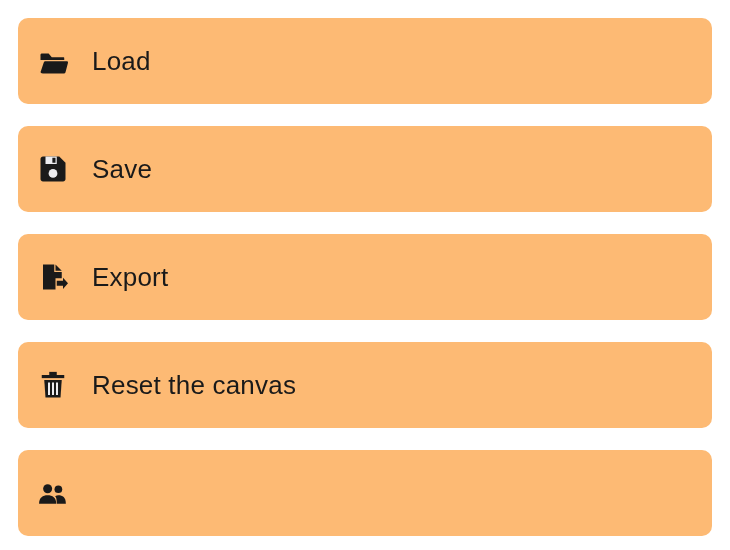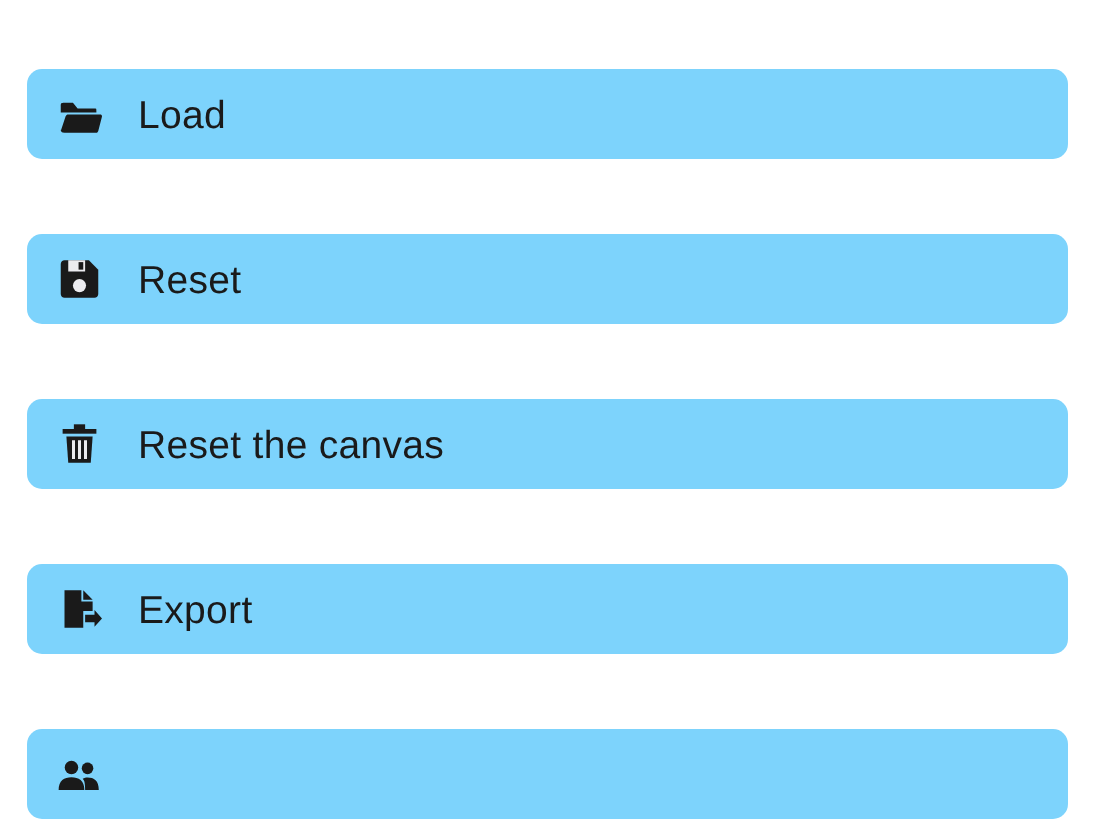--- a/index.html
+++ b/index.html
@@ -11,28 +11,27 @@
     font-family: -apple-system, BlinkMacSystemFont, "Segoe UI", Helvetica, Arial, sans-serif;
     color: #1a1a1a;
   }
   .menu {
     padding: 18px;
     display: flex;
     flex-direction: column;
     gap: 22px;
   }
   .menu-item {
-    background: #7dd3fc;
+    background: #fdba74;
     border-radius: 10px;
-    height: 60px;
+    height: 86px;
     display: flex;
     align-items: center;
     padding: 0 20px;
     cursor: pointer;
-    margin-top: 28px;
   }
   .icon-slot {
     width: 36px;
     height: 32px;
     display: flex;
     align-items: center;
     justify-content: flex-start;
     margin-right: 18px;
     flex: 0 0 auto;
   }
@@ -64,50 +63,50 @@
 
   <div class="menu-item">
     <span class="icon-slot">
       <svg viewBox="0 0 24 24" fill="#1a1a1a">
         <path d="M4 2 L17 2 L22 7 L22 20 C22 21.1 21.1 22 20 22 L4 22 C2.9 22 2 21.1 2 20 L2 4 C2 2.9 2.9 2 4 2 Z"></path>
         <rect x="6" y="2" width="9" height="6" fill="#ececef"></rect>
         <rect x="11.5" y="3" width="2.5" height="4" fill="#1a1a1a"></rect>
         <circle cx="12" cy="15.5" r="3.5" fill="#ececef"></circle>
       </svg>
     </span>
-    <span class="label">Reset</span>
+    <span class="label">Save</span>
+  </div>
+
+  <div class="menu-item">
+    <span class="icon-slot">
+      <svg viewBox="0 0 24 24" fill="#1a1a1a">
+        <path d="M4 2 L13 2 L13 8 L19 8 L19 13 L14 13 L14 22 L4 22 Z"></path>
+        <path d="M14 2 L19 7 L14 7 Z"></path>
+        <path d="M15 15 L20 15 L20 12.5 L24 17 L20 21.5 L20 19 L15 19 Z"></path>
+      </svg>
+    </span>
+    <span class="label">Export</span>
   </div>
 
   <div class="menu-item">
     <span class="icon-slot">
       <svg viewBox="0 0 24 24" fill="#1a1a1a">
         <rect x="3" y="4" width="18" height="2.5"></rect>
         <rect x="9" y="1.5" width="6" height="2.5"></rect>
         <path d="M5 8 L19 8 L18 22 L6 22 Z"></path>
         <rect x="8" y="10" width="1.6" height="10" fill="#ececef"></rect>
         <rect x="11.2" y="10" width="1.6" height="10" fill="#ececef"></rect>
         <rect x="14.4" y="10" width="1.6" height="10" fill="#ececef"></rect>
       </svg>
     </span>
     <span class="label">Reset the canvas</span>
   </div>
 
   <div class="menu-item">
     <span class="icon-slot">
-      <svg viewBox="0 0 24 24" fill="#1a1a1a">
-        <path d="M4 2 L13 2 L13 8 L19 8 L19 13 L14 13 L14 22 L4 22 Z"></path>
-        <path d="M14 2 L19 7 L14 7 Z"></path>
-        <path d="M15 15 L20 15 L20 12.5 L24 17 L20 21.5 L20 19 L15 19 Z"></path>
-      </svg>
-    </span>
-    <span class="label">Export</span>
-  </div>
-
-  <div class="menu-item">
-    <span class="icon-slot">
       <svg viewBox="0 0 28 20" fill="#1a1a1a">
         <circle cx="9" cy="6" r="4.2"></circle>
         <circle cx="19" cy="6.5" r="3.6"></circle>
         <path d="M1 20 C1 14 4.5 12 9 12 C13.5 12 17 14 17 20 Z"></path>
         <path d="M17.5 20 C17.5 15.5 17 14 16 13 C17 12.4 18 12.2 19 12.2 C23 12.2 26 14 26 20 Z"></path>
       </svg>
     </span>
   </div>
 
 </div>

